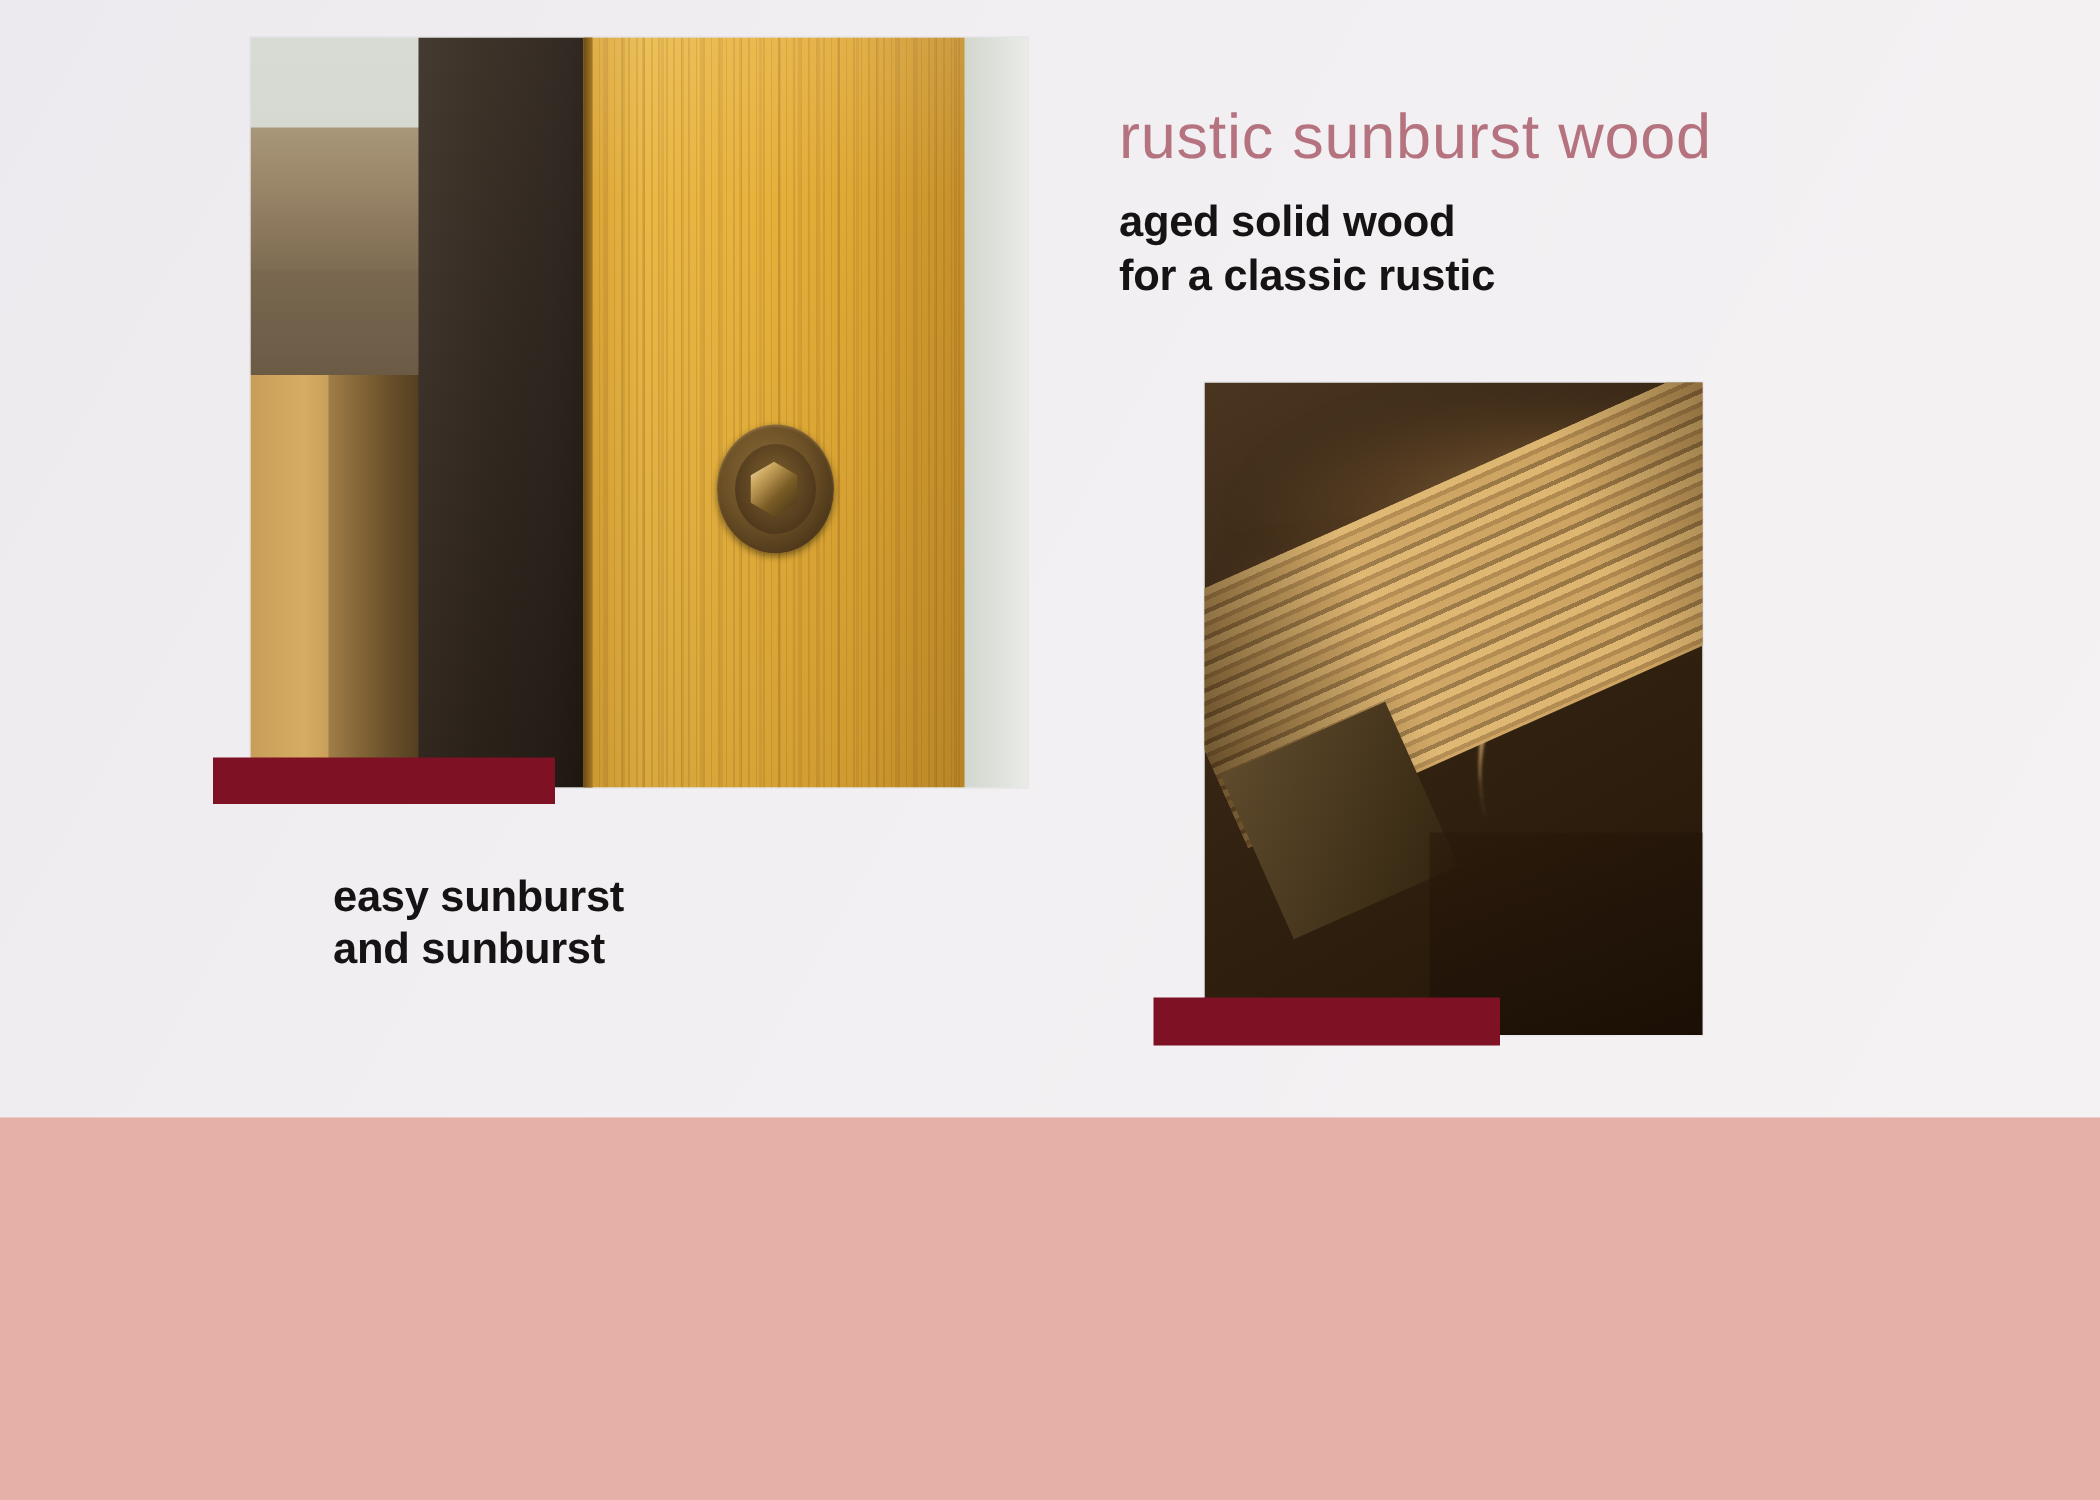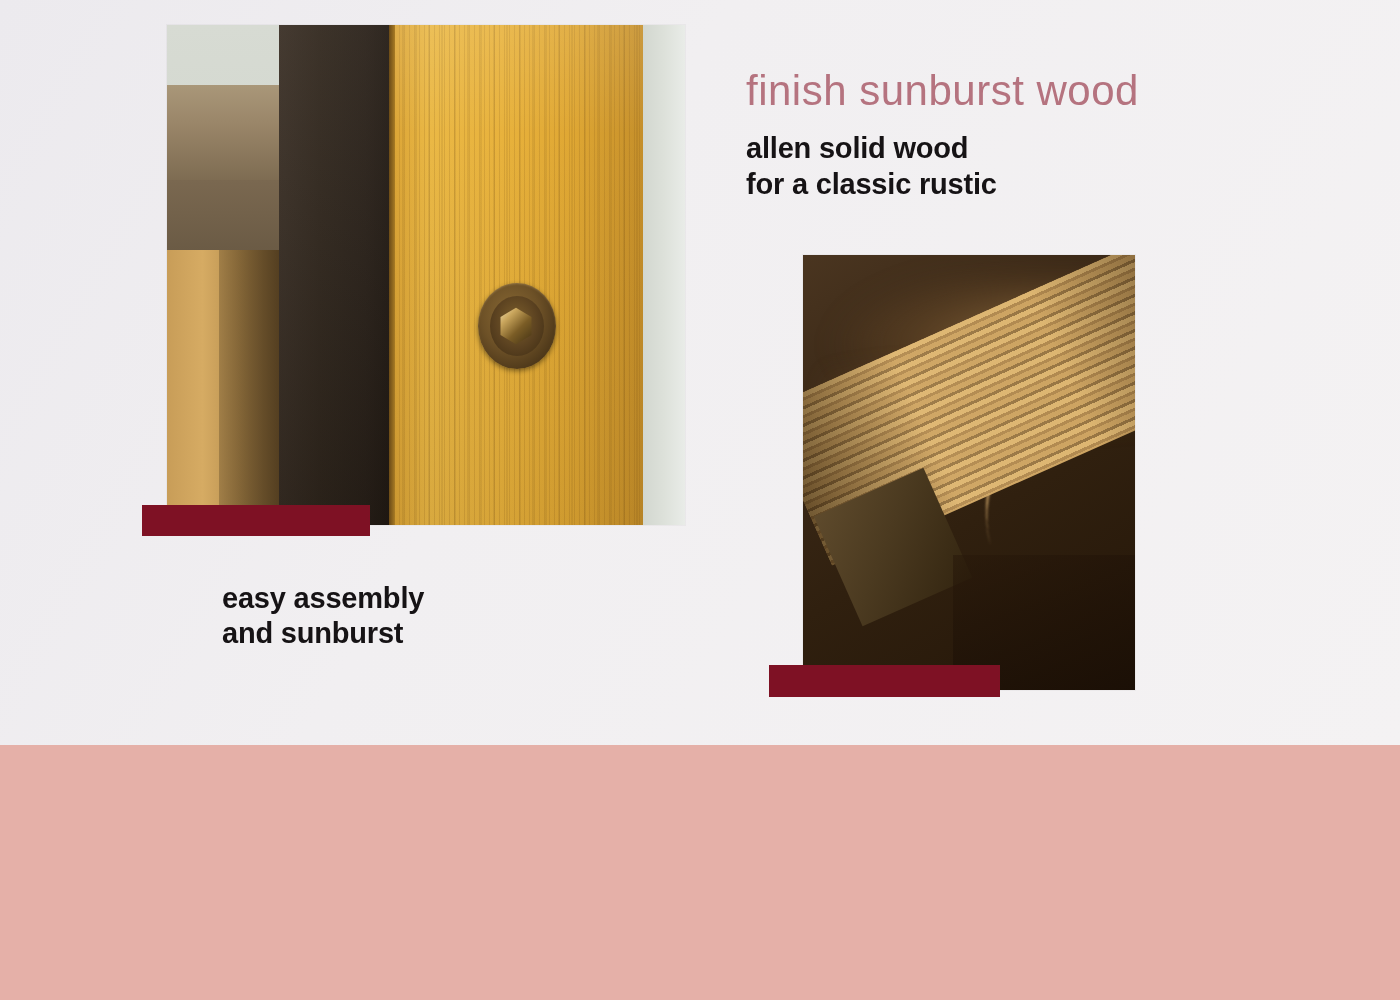--- a/index.html
+++ b/index.html
@@ -135,30 +135,30 @@
       <div class="p2-blur-ridge"></div>
       <div class="p2-curl"></div>
       <div class="p2-plank"></div>
       <div class="p2-block"></div>
       <div class="p2-dark-low"></div>
     </div>
 
     <div class="bar2"></div>
 
     <div class="tb-topright">
-      <div class="script">finish sunburst wood</div>
+      <div class="script">rustic sunburst wood</div>
       <div class="sub">
-        <div>allen solid wood</div>
+        <div>aged solid wood</div>
         <div>for a classic rustic</div>
       </div>
     </div>
 
     <div class="tb-lowleft">
       <div class="sub">
-        <div>easy assembly</div>
+        <div>easy sunburst</div>
         <div>and sunburst</div>
       </div>
     </div>
 
   </div>
 
   <div class="banner">
     
     
     

